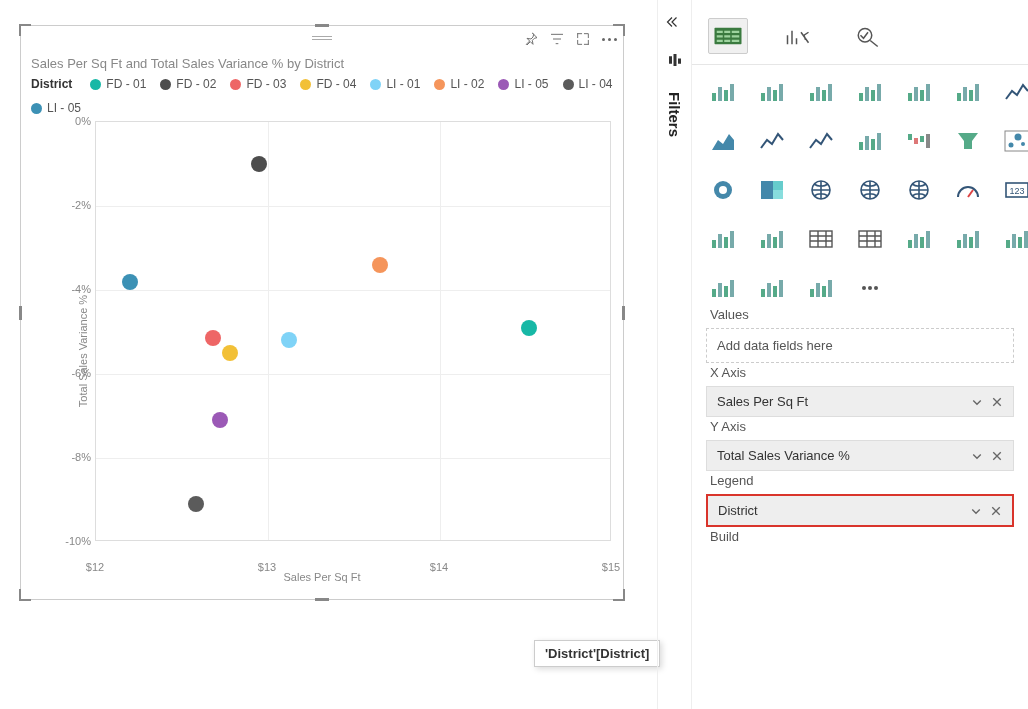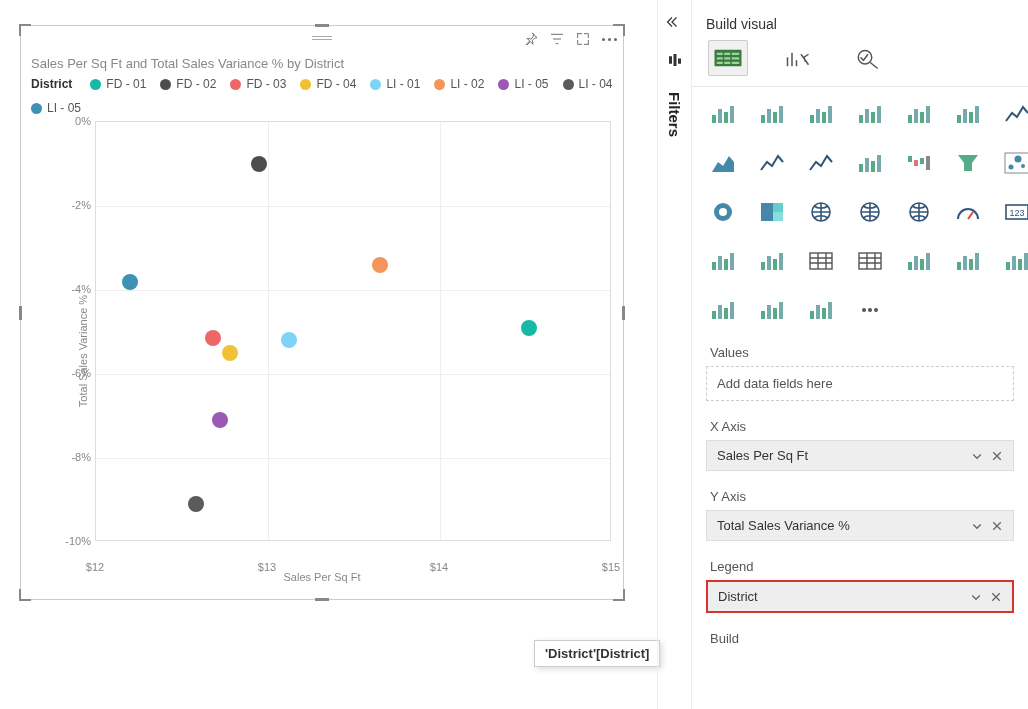--- a/index.html
+++ b/index.html
@@ -198,21 +198,21 @@
   }
   .vizicon {
     width: 34px; height: 34px;
     display:flex; align-items:center; justify-content:center;
     border: 1px solid transparent;
     border-radius: 2px;
     cursor: pointer;
   }
   .vizicon svg { width: 26px; height: 22px; }
   .vizicon.selected { background: rgba(210,230,247,0.7); border-color: #8bb; }
-  .field-section { margin-top: 18px; }
+  .field-section { margin-top: 2px; }
   .field-label {
     font-size: 13px;
     color: #555;
     margin-bottom: 6px;
     padding-left: 4px;
   }
   .field-well {
     border: 1px dashed #ccc;
     padding: 9px 10px;
     color: #555;
@@ -380,21 +380,20 @@
   </span>
   <span class="strip-icon">
     <svg viewBox="0 0 24 24">
         <path d="M4 7h4v10H4zM10 4h4v16h-4zM16 10h4v7h-4z" fill="#333" stroke="none"></path>
       </svg>
   </span>
   <div class="filters-text">Filters</div>
 </div>
 
 <div class="viz-panel">
-  <div class="subhead">Build visual</div>
 
   <div class="tab-row">
     <div class="tabbtn active">
       <svg viewBox="0 0 40 30">
           <rect x="2" y="4" width="36" height="22" rx="1" fill="#3a7a3f"></rect>
           <rect x="5" y="8" width="8" height="3" fill="#9ed39f"></rect>
           <rect x="15" y="8" width="8" height="3" fill="#9ed39f"></rect>
           <rect x="25" y="8" width="10" height="3" fill="#9ed39f"></rect>
           <rect x="5" y="14" width="8" height="3" fill="#9ed39f"></rect>
           <rect x="15" y="14" width="8" height="3" fill="#9ed39f"></rect>

